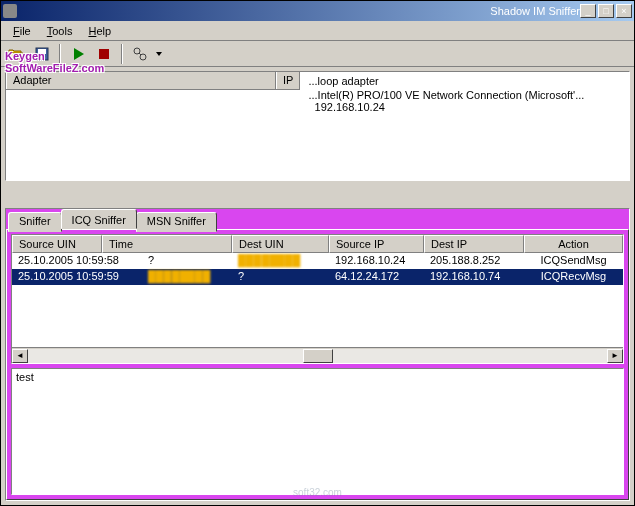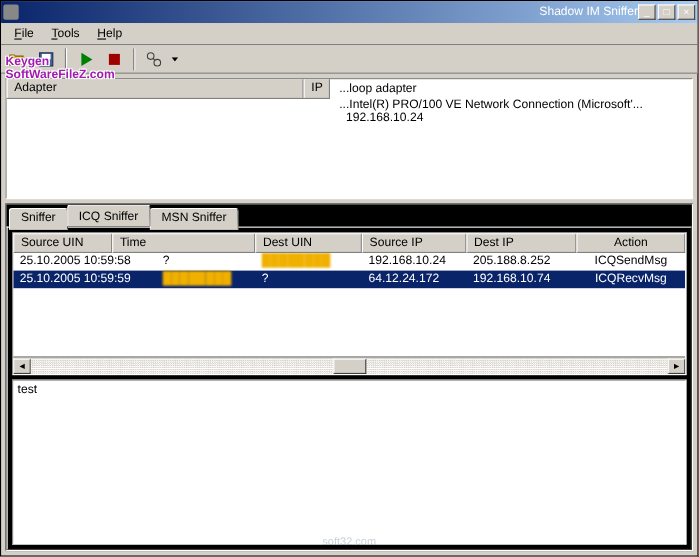--- a/index.html
+++ b/index.html
@@ -24,21 +24,21 @@
 .tb-dropdown { width: 8px; display: flex; align-items: center; justify-content: center; }
 
 .content { flex: 1; padding: 4px; display: flex; flex-direction: column; gap: 4px; overflow: hidden; }
 
 .panel-top { border: 1px solid; border-color: #808080 #fff #fff #808080; background: #fff; height: 110px; display: flex; flex-direction: row; }
 .panel-header { display: flex; background: #d4d0c8; border-bottom: 1px solid #808080; height: 18px; }
 .panel-header .col { padding: 2px 6px; border-right: 1px solid; border-right-color: #808080; border-left: 1px solid #fff; }
 .panel-body { flex: 1; overflow: auto; padding: 2px; }
 .panel-row { padding: 1px 6px; }
 
-.tabs-container { flex: 1; display: flex; flex-direction: column; border: 1px solid; border-color: #808080 #fff #fff #808080; background: #000000; min-height: 0; }
+.tabs-container { flex: 1; display: flex; flex-direction: column; border: 1px solid; border-color: #808080 #fff #fff #808080; background: #d946ef; min-height: 0; margin-top: 23px; }
 .tabs { display: flex; height: 20px; padding-left: 2px; position: relative; top: 1px; z-index: 2; }
 .tab { padding: 3px 10px 2px 10px; background: #d4d0c8; border: 1px solid; border-color: #fff #404040 transparent #fff; border-radius: 3px 3px 0 0; cursor: pointer; margin-right: -1px; position: relative; }
 .tab.active { border-bottom: 1px solid #d4d0c8; z-index: 3; background: #d4d0c8; padding-top: 4px; top: -1px; }
 .tab:not(.active) { top: 2px; padding-top: 2px; padding-bottom: 1px; }
 
 .tab-content { flex: 1; border: 1px solid; border-color: #fff #404040 #404040 #fff; padding: 4px; display: flex; flex-direction: column; gap: 4px; min-height: 0; }
 
 .grid { border: 1px solid; border-color: #808080 #fff #fff #808080; background: #fff; height: 130px; display: flex; flex-direction: column; overflow: hidden; }
 .grid-header { display: flex; background: #d4d0c8; height: 18px; flex-shrink: 0; }
 .grid-header .gcol { padding: 2px 6px; border: 1px solid; border-color: #fff #808080 #808080 #fff; white-space: nowrap; overflow: hidden; }

